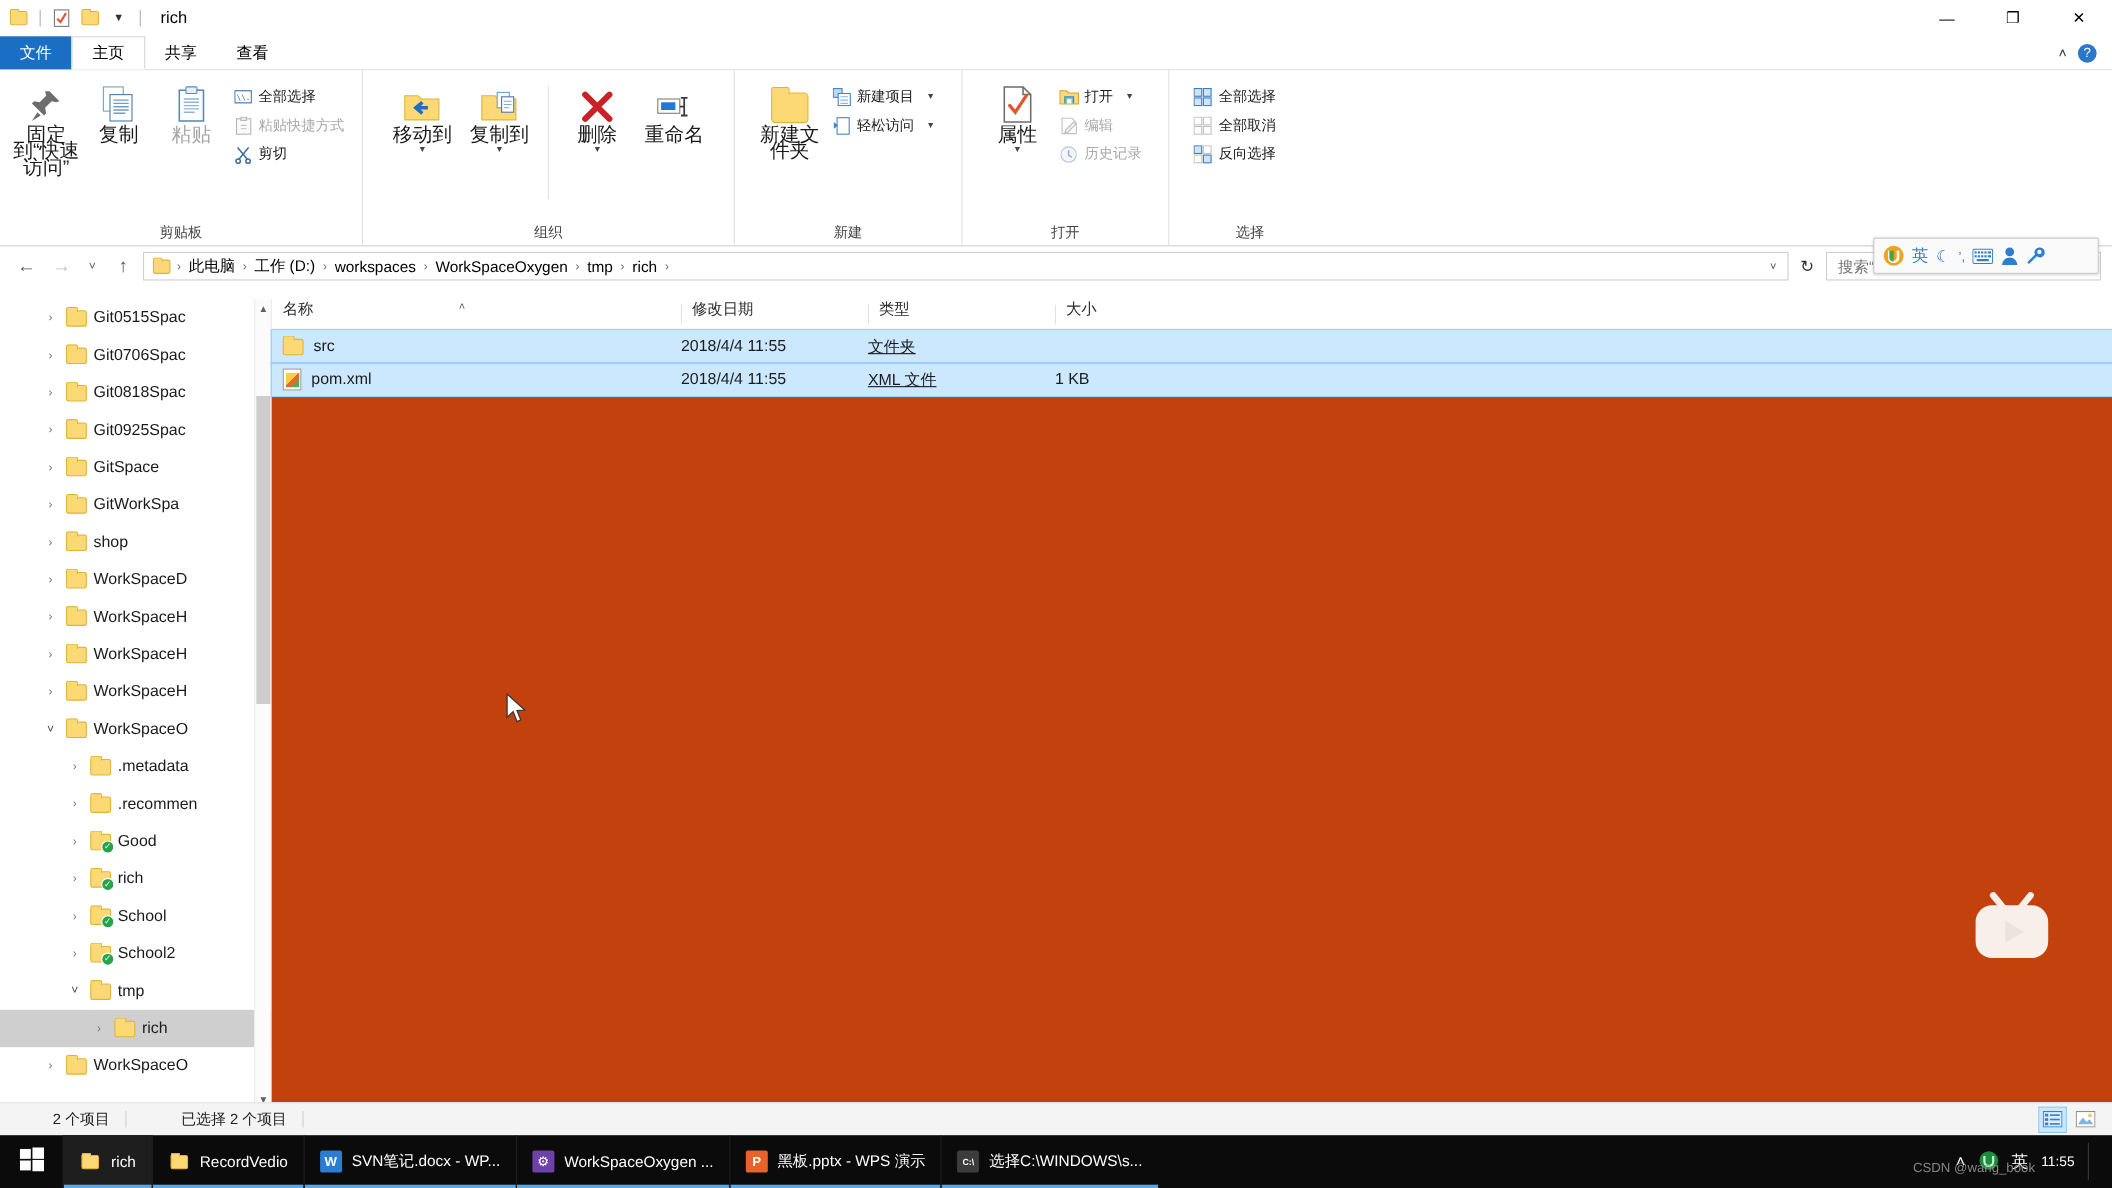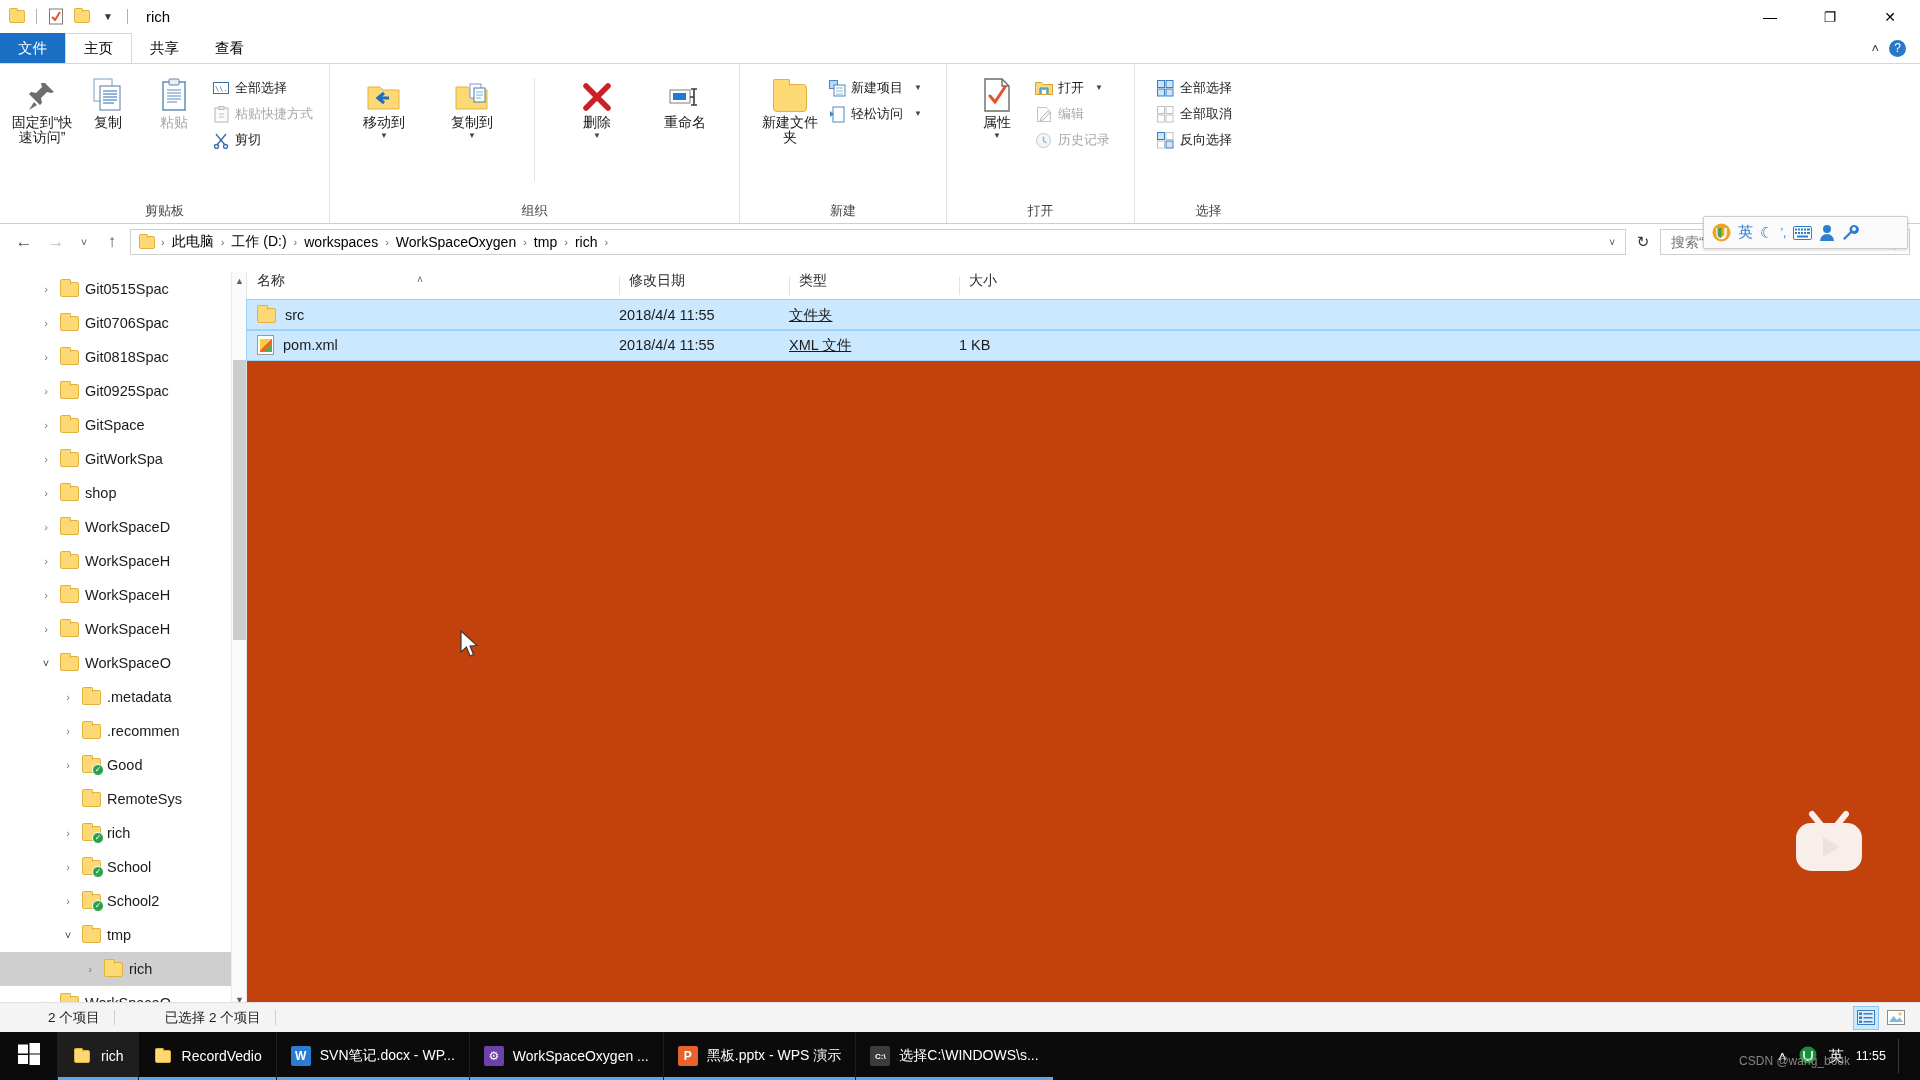--- a/index.html
+++ b/index.html
@@ -77,21 +77,21 @@
   .rgroup-body { flex: 1; display: flex; align-items: flex-start; padding: 6px 6px 0 6px; gap: 2px; }
   .rgroup-label {
     height: 24px; display: flex; align-items: center; justify-content: center;
     font-size: 13px; color: #444;
   }
   .bigbtn {
     width: 64px; display: flex; flex-direction: column; align-items: center;
     padding-top: 6px; gap: 3px; cursor: default;
   }
   .bigbtn .ico { height: 36px; display: flex; align-items: flex-end; justify-content: center; }
-  .bigbtn .lbl { font-size: 14px; color: #1a1a1a; text-align: center; line-height: 15px; }
+  .bigbtn .lbl { font-size: 18px; color: #1a1a1a; text-align: center; line-height: 15px; }
   .bigbtn .lbl.dis { color: #a6a6a6; }
   .caret { font-size: 8px; color: #444; line-height: 6px; }
   .smallcol { display: flex; flex-direction: column; padding-top: 6px; gap: 2px; }
   .smallbtn {
     display: flex; align-items: center; gap: 5px; padding: 2px 6px 2px 4px;
     font-size: 13px; color: #1a1a1a; height: 24px; cursor: default;
   }
   .smallbtn.dis { color: #a8a8a8; }
   .smallbtn .si { width: 18px; height: 18px; display: flex; align-items: center; justify-content: center; flex: 0 0 18px; }
 
@@ -342,21 +342,21 @@
                 </svg>
             </span>
             <span>剪切</span>
           </div>
         </div>
       </div>
       <div class="rgroup-label">剪贴板</div>
     </div>
 
     <div class="rgroup">
-      <div class="rgroup-body" style="padding-left:18px;padding-right:18px;gap:24px;">
+      <div class="rgroup-body" style="padding-left:18px;padding-right:18px;gap:6px;">
         <div class="bigbtn">
           <span class="ico">
             <svg width="34" height="30" viewBox="0 0 34 30">
                 <path d="M1 5h12l3 3h16v19H1z" fill="#fcd975" stroke="#e3b23c"></path>
                 <path d="M22 16 L13 16 M17 11 L11 16 L17 21" stroke="#1f6fc0" stroke-width="3.2" fill="none"></path>
               </svg>
           </span>
           <span class="lbl">移动到</span>
           <span class="caret">▼</span>
         </div>
@@ -710,27 +710,20 @@
         </div>
         <div class="treeitem" style="padding-left: 60px;">
           <span class="chev">›</span>
           <span class="ficon">
             <span class="folder"></span>
             <span class="tick">✓</span>
           </span>
           <span>Good</span>
         </div>
         <div class="treeitem" style="padding-left: 60px;">
-          <span class="chev"></span>
-          <span class="ficon">
-            <span class="folder"></span>
-          </span>
-          <span>RemoteSys</span>
-        </div>
-        <div class="treeitem" style="padding-left: 60px;">
           <span class="chev">›</span>
           <span class="ficon">
             <span class="folder"></span>
             <span class="tick">✓</span>
           </span>
           <span>rich</span>
         </div>
         <div class="treeitem" style="padding-left: 60px;">
           <span class="chev">›</span>
           <span class="ficon">

